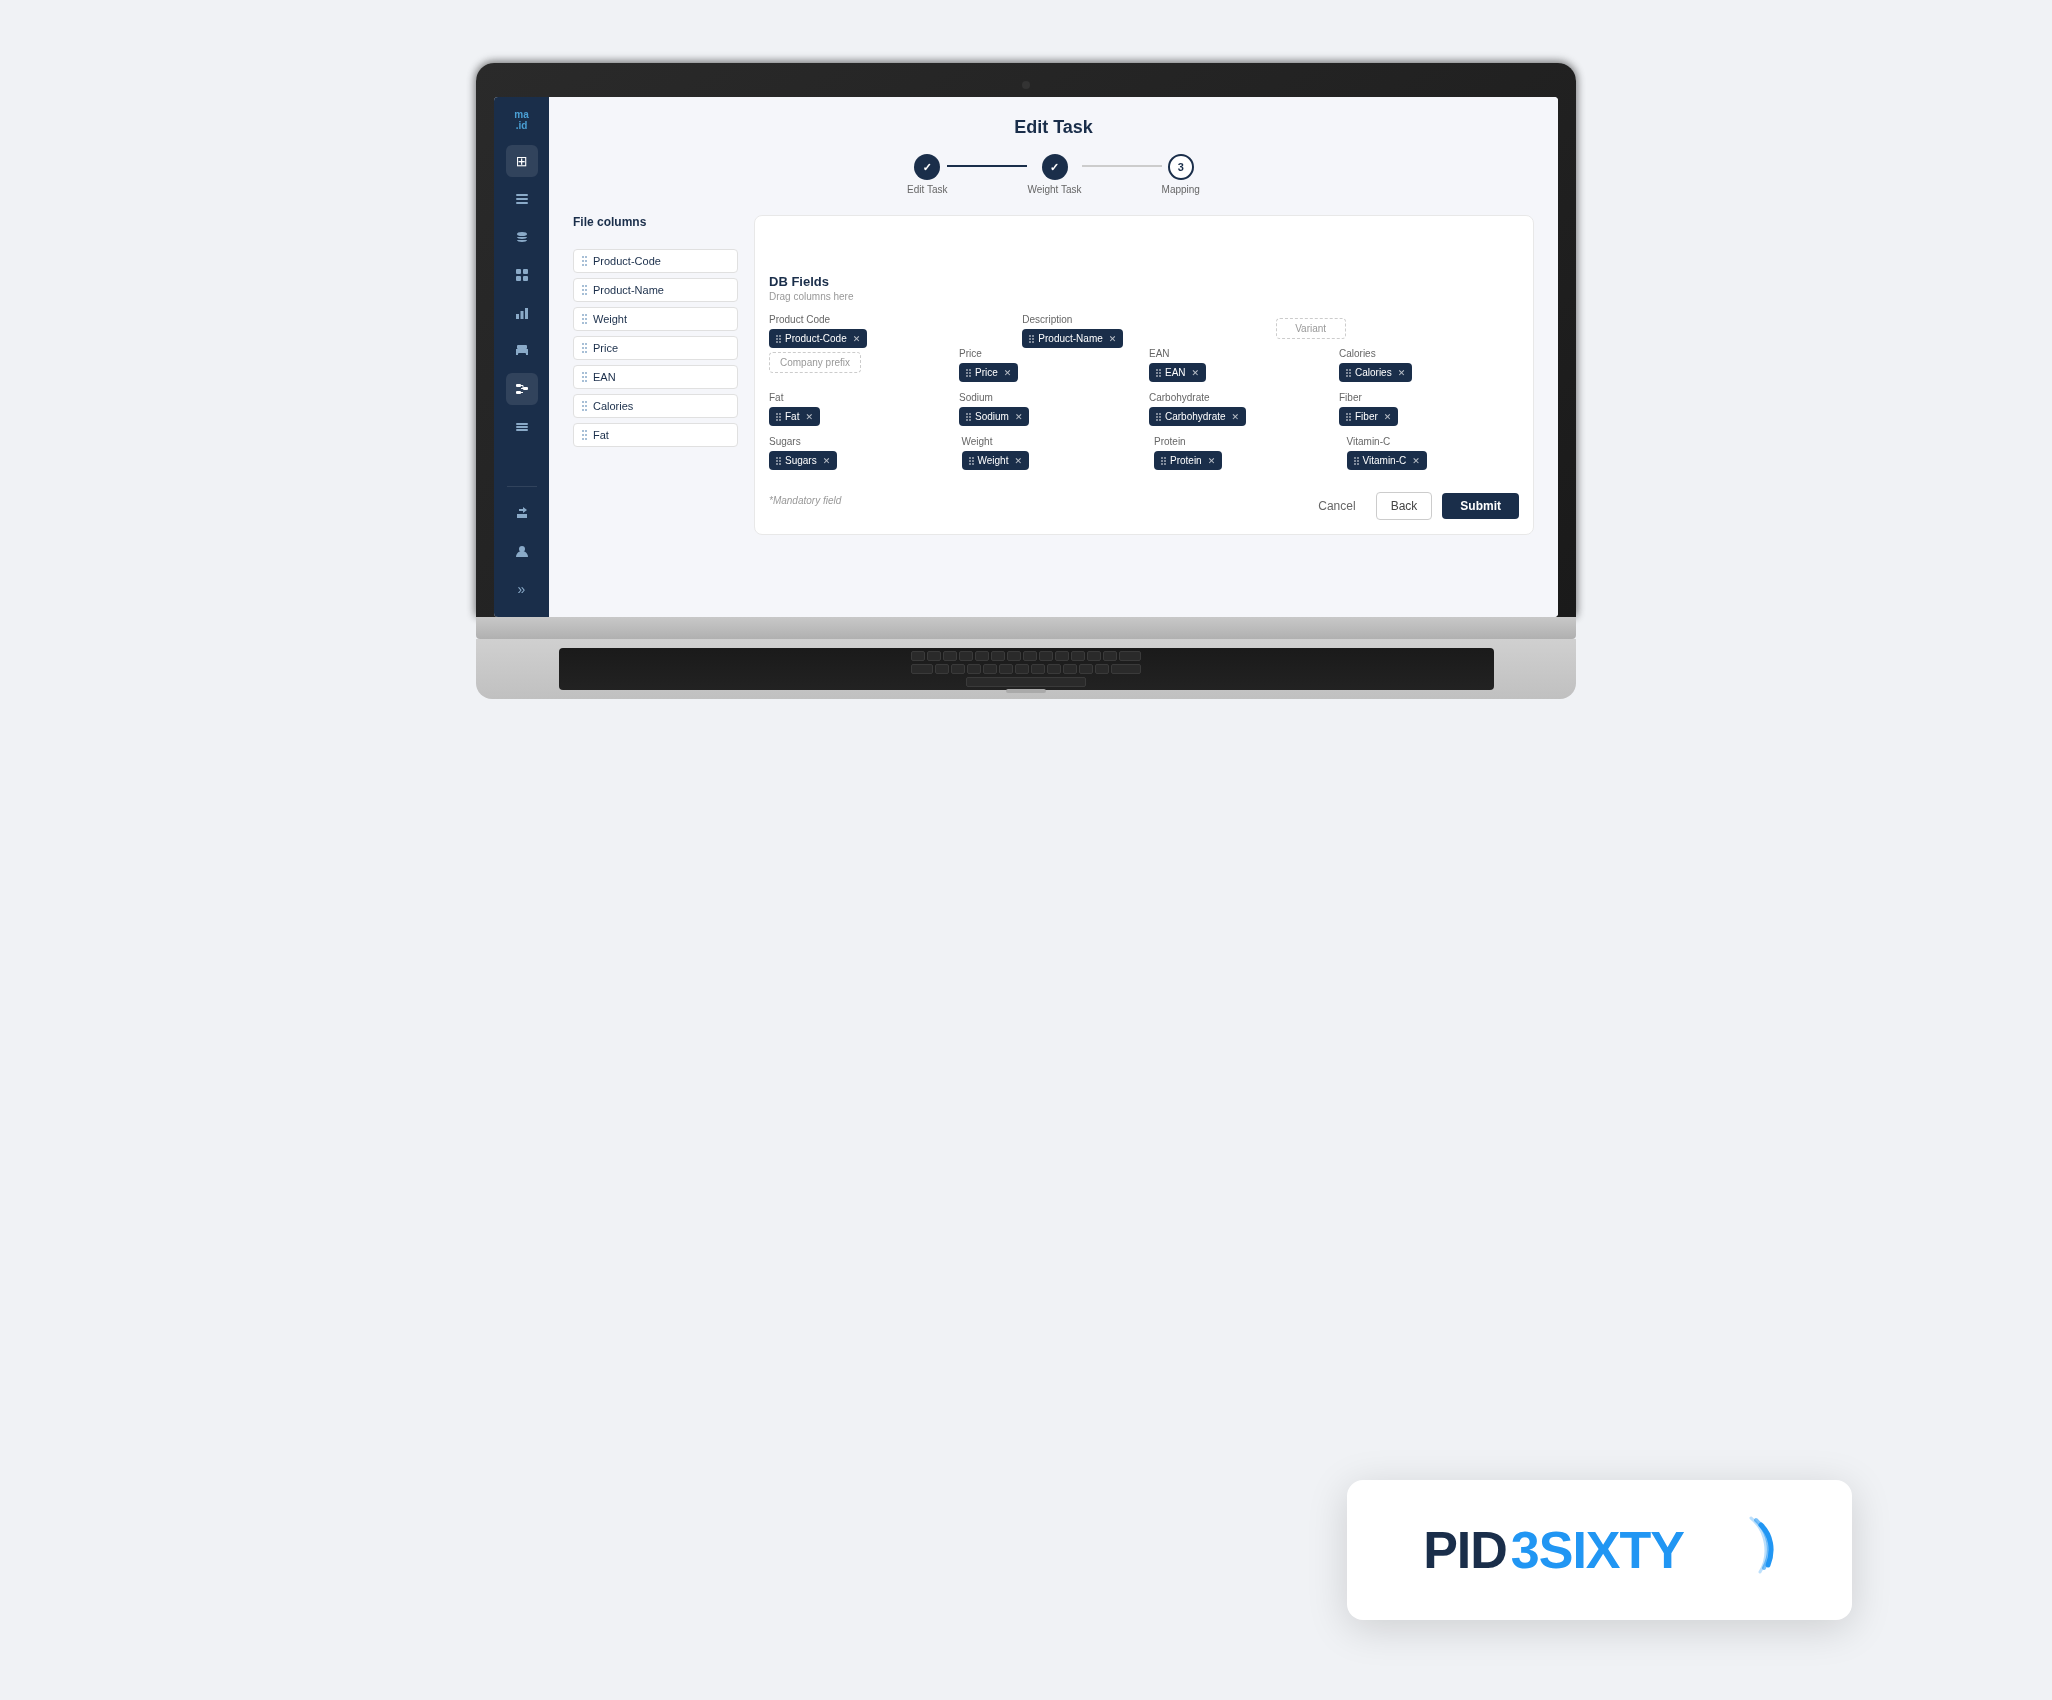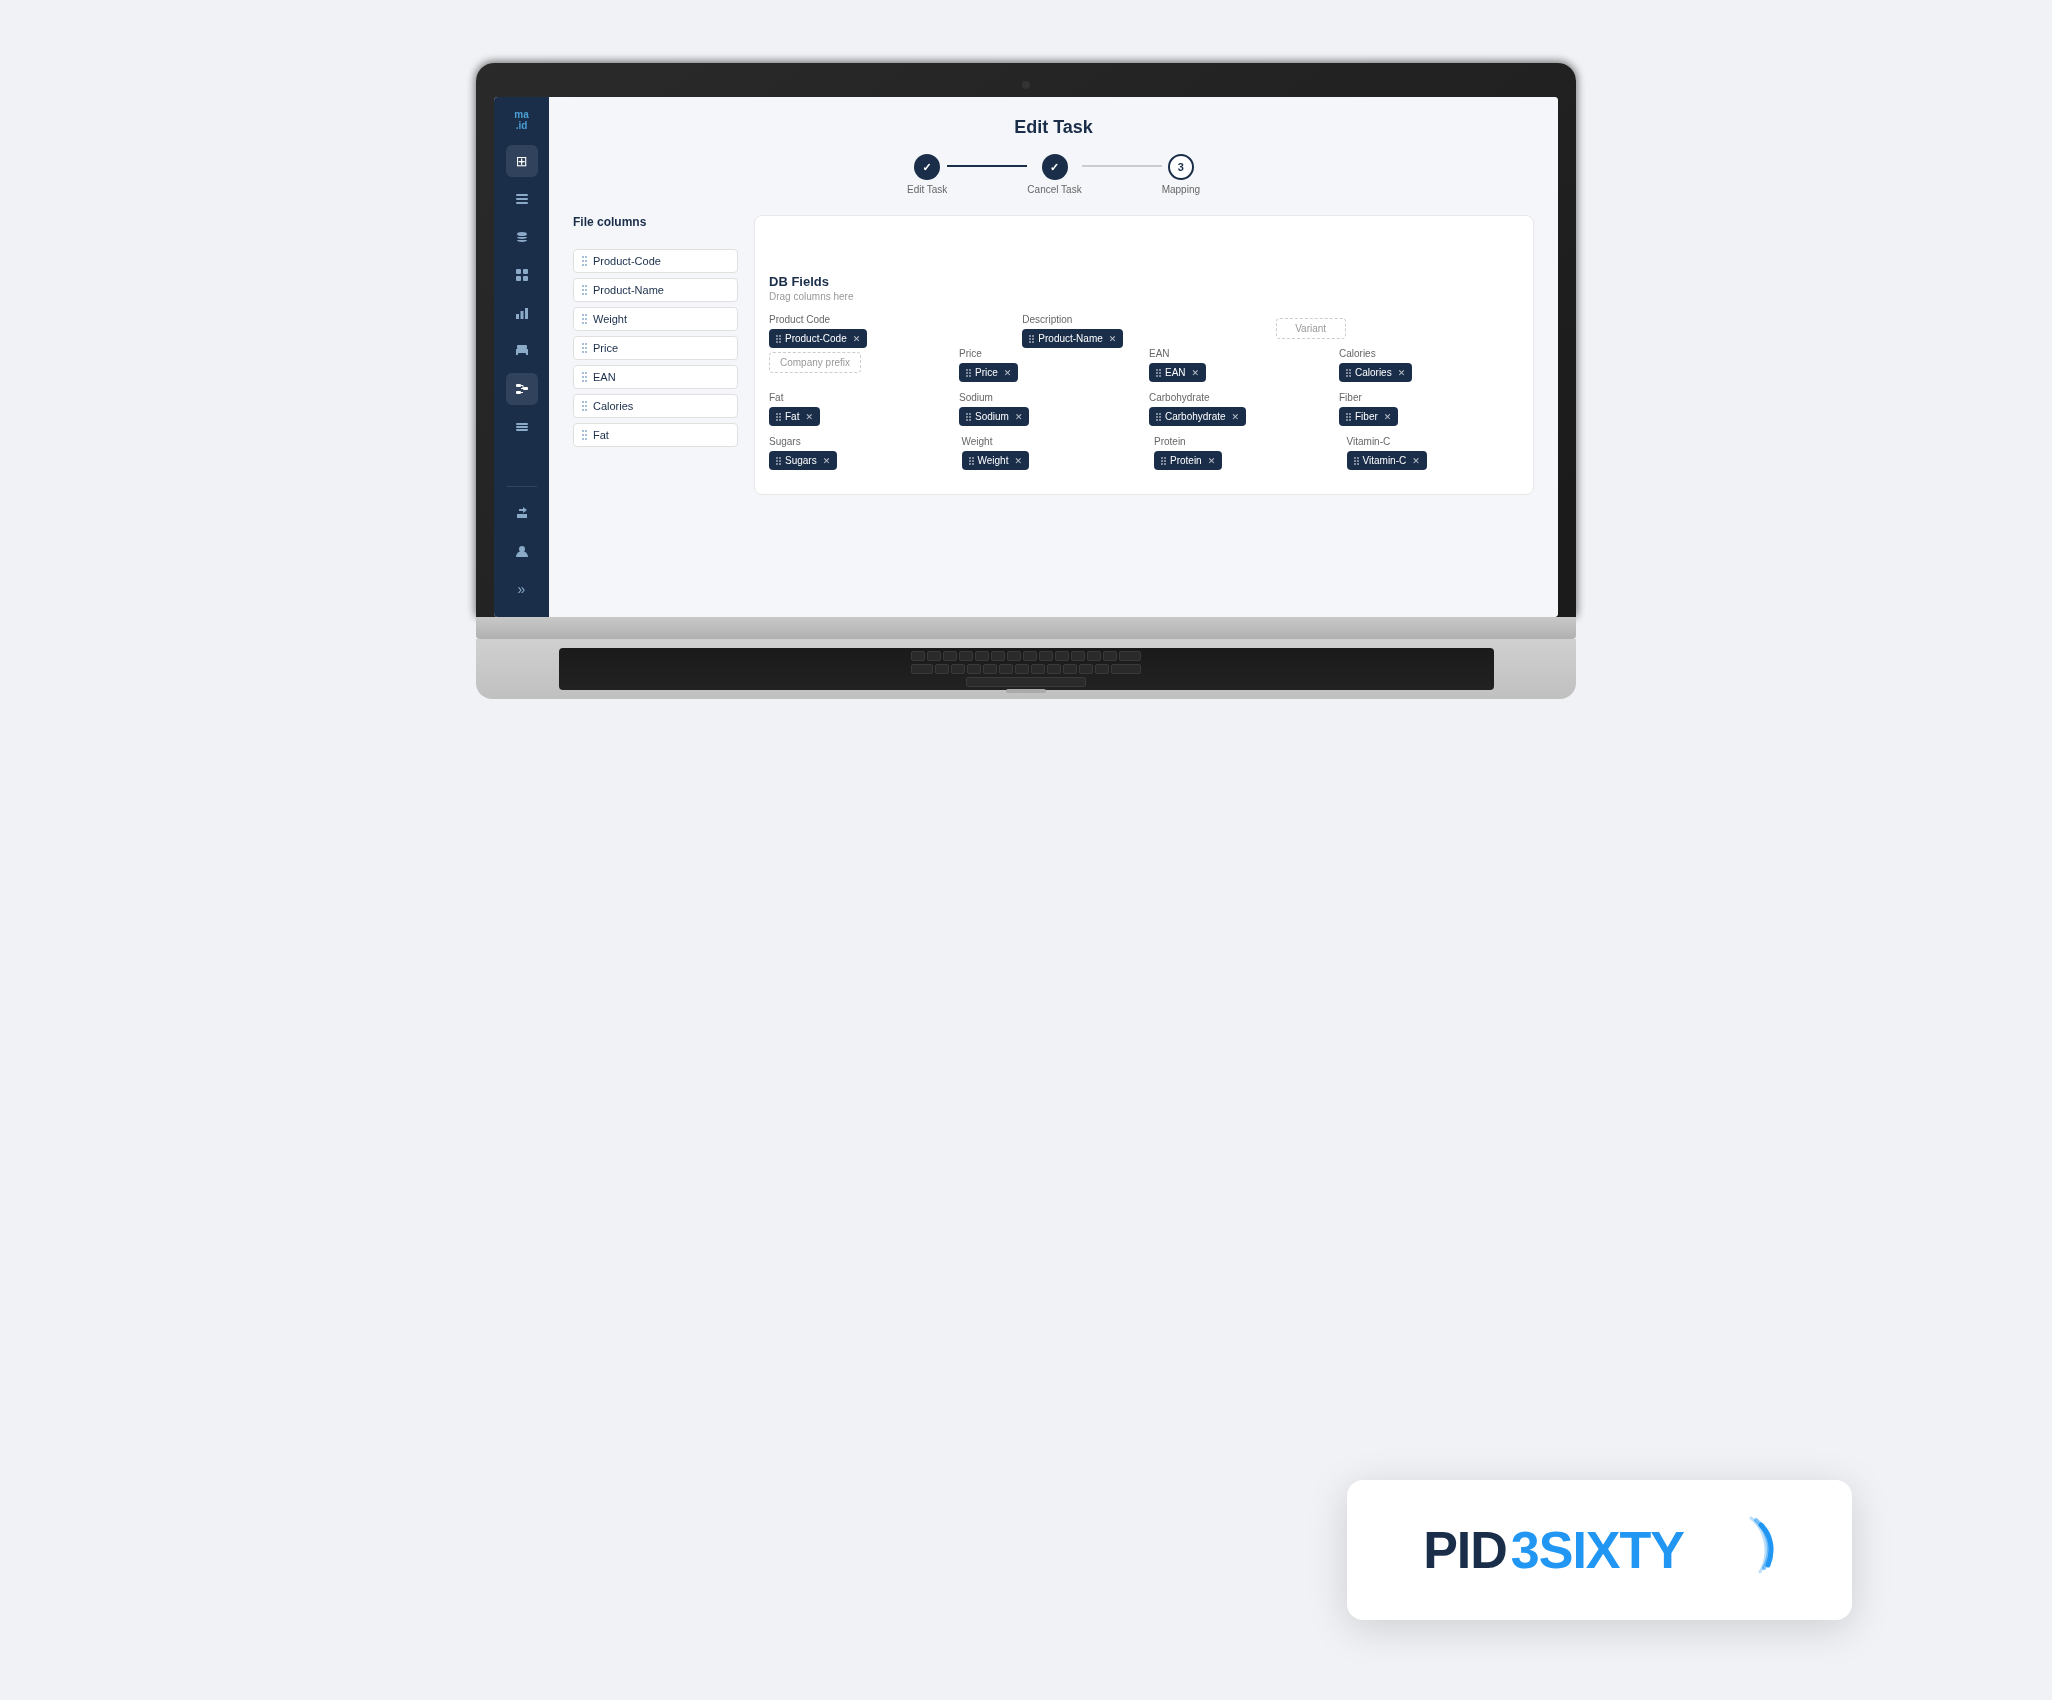--- a/index.html
+++ b/index.html
@@ -568,21 +568,21 @@
             <div class="step-circle completed">
               <span>✓</span>
             </div>
             <div class="step-label">Edit Task</div>
           </div>
           <div class="step-line"></div>
           <div class="step">
             <div class="step-circle completed">
               <span>✓</span>
             </div>
-            <div class="step-label">Cancel Task</div>
+            <div class="step-label">Weight Task</div>
           </div>
           <div class="step-line incomplete"></div>
           <div class="step">
             <div class="step-circle active">
               <span class="step-num">3</span>
             </div>
             <div class="step-label">Mapping</div>
           </div>
         </div>
 
@@ -1009,20 +1009,28 @@
                         <div class="tag-dot"></div>
                         <div class="tag-dot"></div>
                       </div>
                   </div>
                   <span>Vitamin-C</span>
                   <span class="close-btn">✕</span>
                 </div>
               </div>
             </div>
 
+            <div style="display:flex; justify-content:space-between; align-items:center;">
+              <div class="mandatory-note">*Mandatory field</div>
+              <div class="action-buttons">
+                <button class="btn-text">Cancel</button>
+                <button class="btn-outline">Back</button>
+                <button class="btn-primary">Submit</button>
+              </div>
+            </div>
 
           </div>
         </div>
       </div>
     </div>
   </div>
 
   <div class="laptop-base"></div>
   <div class="laptop-keyboard-base">
     <div class="keyboard-area">

